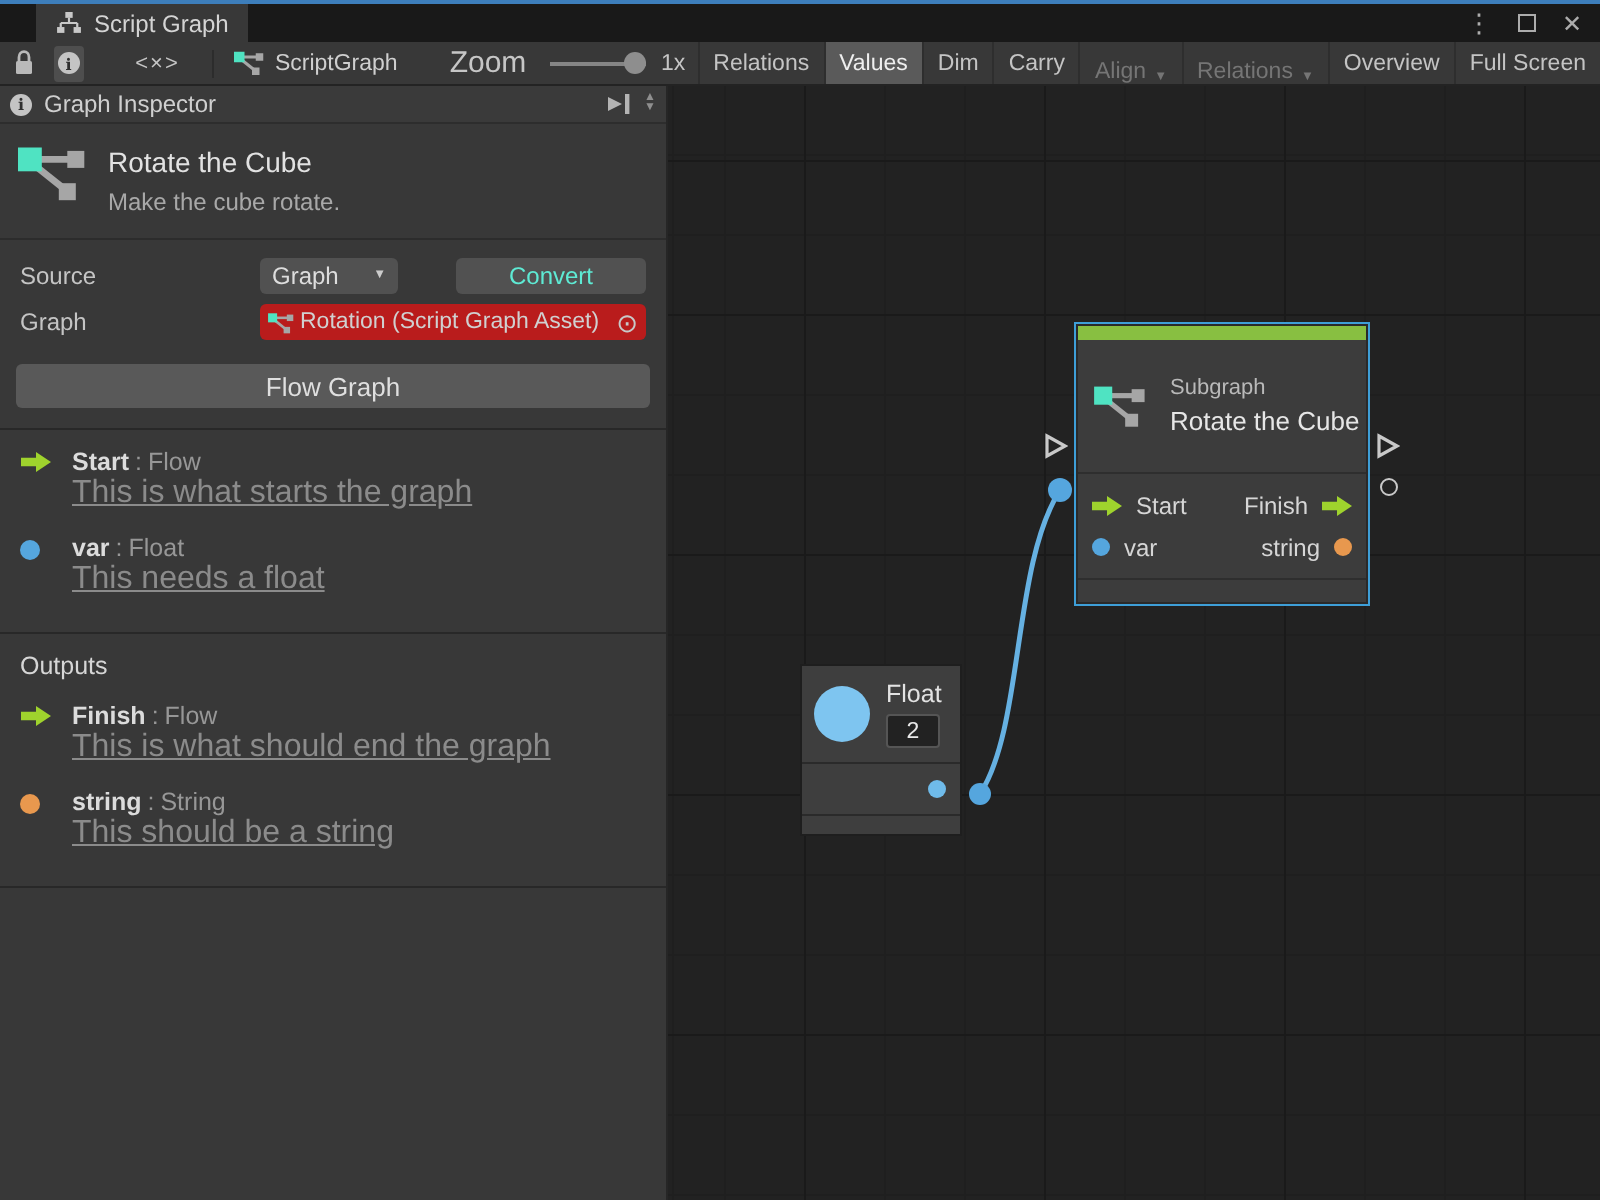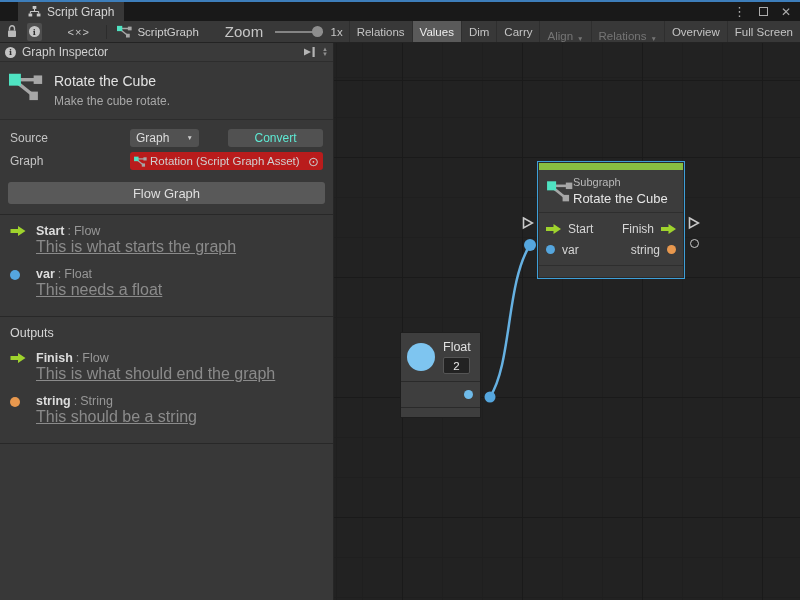--- a/index.html
+++ b/index.html
@@ -105,21 +105,21 @@
       repeating-linear-gradient(to right, #1f1f1f 0 1px, transparent 1px 40px),
       repeating-linear-gradient(to bottom, #1f1f1f 0 1px, transparent 1px 40px);
     background-position: 68px 0, 0 114px, 28px 0, 0 34px;
     overflow: hidden; }
   .wire-layer { position: absolute; inset: 0; width: 100%; height: 100%; }
 
   .node { position: absolute; }
   .subgraph-node { left: 204px; top: 119px; width: 146px; background: #3c3c3c;
                    border: 1px solid #2a2a2a; box-shadow: 0 0 0 1px #3e9fd8; }
   .node-accent { height: 7px; background: #88bf41; }
-  .node-header { display: flex; align-items: center; gap: 0; padding: 6px 8px; }
+  .node-header { display: flex; align-items: center; gap: 12px; padding: 18px 8px; }
   .node-badge { font-size: 11px; color: #b9b9b9; margin-bottom: 3px; }
   .node-title { font-size: 13px; color: #e6e6e6; white-space: nowrap; }
   .node-ports { border-top: 1px solid #2e2e2e; border-bottom: 1px solid #2e2e2e; padding: 5px 0; }
   .port-row { height: 21px; display: flex; align-items: center; justify-content: space-between; padding: 0 7px; }
   .port-left, .port-right { display: flex; align-items: center; gap: 7px; }
   .port-label { font-size: 12px; color: #d6d6d6; }
   .node-footer { height: 11px; background: #3c3c3c; }
   .outer-port { position: absolute; }
   .tri-left { left: -17px; top: 53px; }
   .tri-right { right: -17px; top: 53px; }

